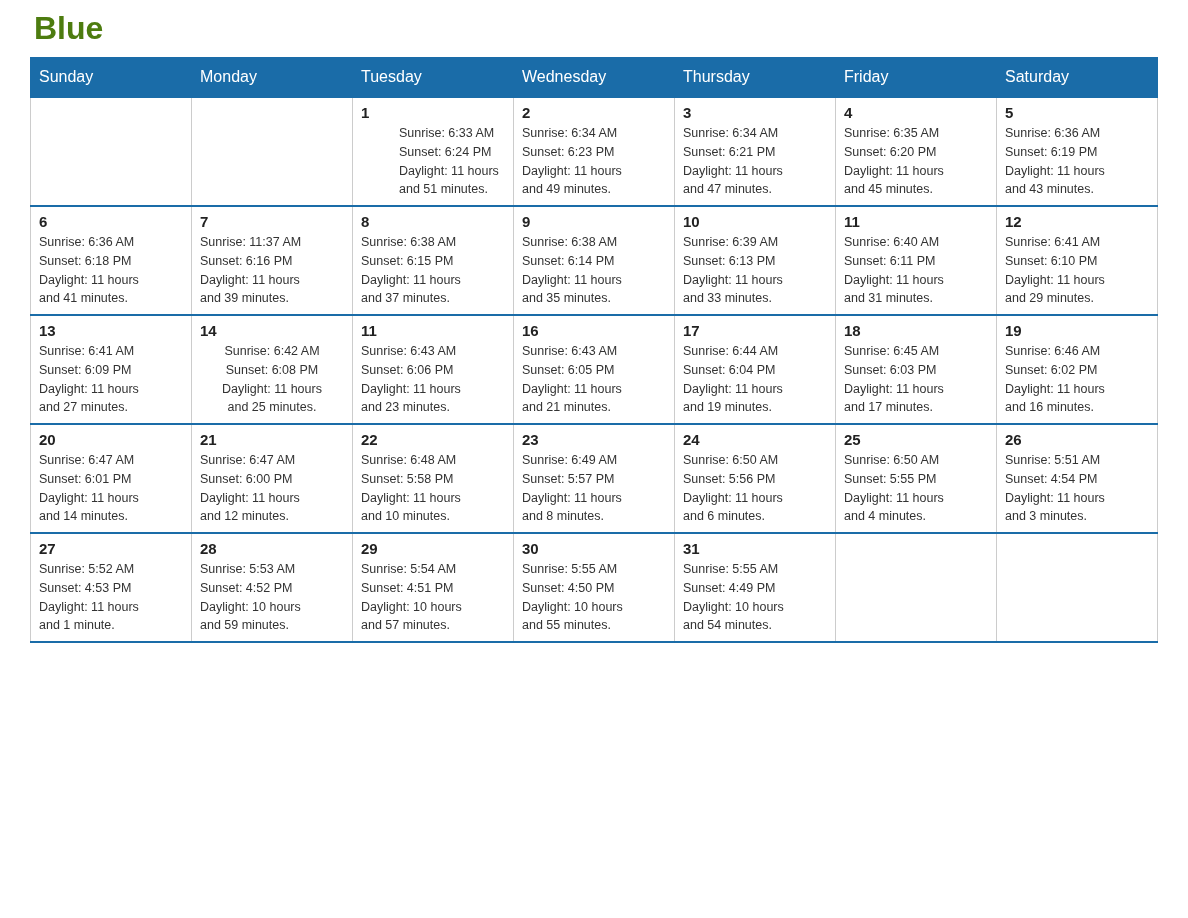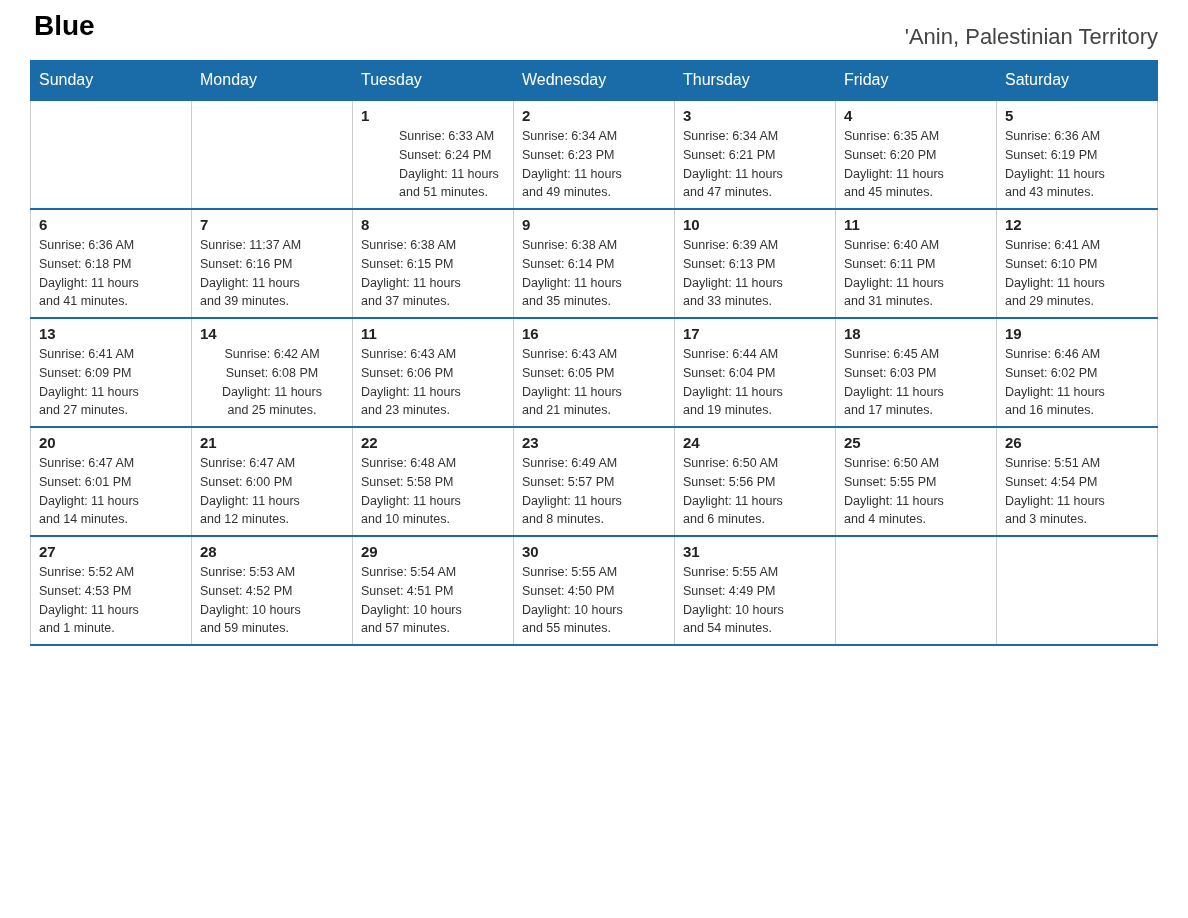--- a/index.html
+++ b/index.html
@@ -76,24 +76,23 @@
     }
     .empty-cell {
       background: #fff;
     }
   </style>
 </head>
 <body>
 
 <div class="header">
   <div class="logo">
-    <span style="font-size:28px; font-weight:bold; color:#000000; font-family:Arial,sans-serif; margin-top:-10px; margin-left:4px;">Blue</span>
+    <span style="font-size:32px; font-weight:bold; color:#4d7c0f; font-family:Arial,sans-serif; margin-top:-10px; margin-left:4px;">Blue</span>
   </div>
   <div class="title-section">
-    <div class="location-title">'Anin, Palestinian Territory</div>
   </div>
 </div>
 
 <table class="calendar">
   <thead>
     <tr>
     <th>Sunday</th>
         <th>Monday</th>
         <th>Tuesday</th>
         <th>Wednesday</th>

